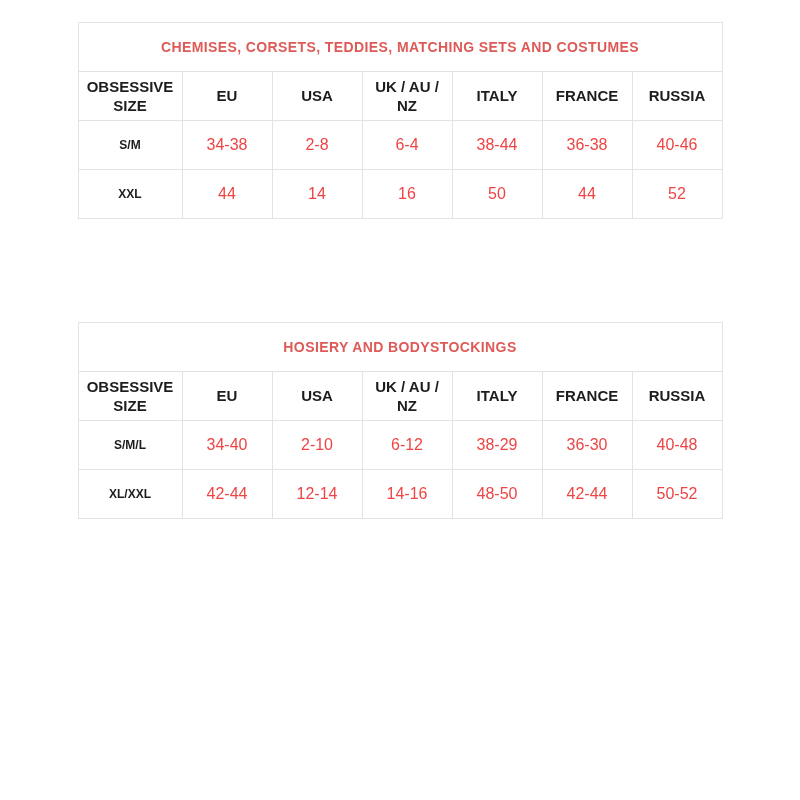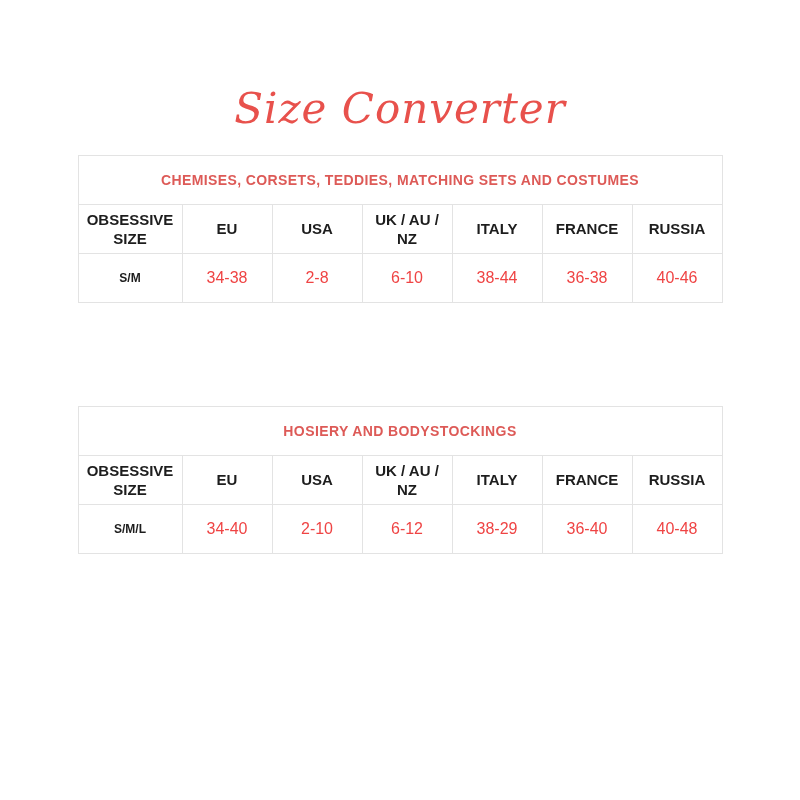--- a/index.html
+++ b/index.html
@@ -66,21 +66,20 @@
   td.size-cell {
     color: #ef4444;
     font-size: 16px;
     font-weight: normal;
   }
 </style>
 </head>
 <body>
 
 <div class="page">
-  <h1 class="page-title">Size Converter</h1>
   <div class="tables-container">
       <table class="size-table">
         <colgroup>
           <col style="width: 104px;">
           <col>
           <col>
           <col>
           <col>
           <col>
           <col>
@@ -97,24 +96,33 @@
             <th class="col-header">ITALY</th>
             <th class="col-header">FRANCE</th>
             <th class="col-header">RUSSIA</th>
           </tr>
         </thead>
         <tbody>
           <tr>
             <th class="row-label">S/M</th>
             <td class="size-cell">34-38</td>
             <td class="size-cell">2-8</td>
-            <td class="size-cell">6-10</td>
+            <td class="size-cell">6-4</td>
             <td class="size-cell">38-44</td>
             <td class="size-cell">36-38</td>
             <td class="size-cell">40-46</td>
+          </tr>
+          <tr>
+            <th class="row-label">XXL</th>
+            <td class="size-cell">44</td>
+            <td class="size-cell">14</td>
+            <td class="size-cell">16</td>
+            <td class="size-cell">50</td>
+            <td class="size-cell">44</td>
+            <td class="size-cell">52</td>
           </tr>
         </tbody>
       </table>
       <table class="size-table">
         <colgroup>
           <col style="width: 104px;">
           <col>
           <col>
           <col>
           <col>
@@ -135,19 +143,28 @@
             <th class="col-header">RUSSIA</th>
           </tr>
         </thead>
         <tbody>
           <tr>
             <th class="row-label">S/M/L</th>
             <td class="size-cell">34-40</td>
             <td class="size-cell">2-10</td>
             <td class="size-cell">6-12</td>
             <td class="size-cell">38-29</td>
-            <td class="size-cell">36-40</td>
+            <td class="size-cell">36-30</td>
             <td class="size-cell">40-48</td>
+          </tr>
+          <tr>
+            <th class="row-label">XL/XXL</th>
+            <td class="size-cell">42-44</td>
+            <td class="size-cell">12-14</td>
+            <td class="size-cell">14-16</td>
+            <td class="size-cell">48-50</td>
+            <td class="size-cell">42-44</td>
+            <td class="size-cell">50-52</td>
           </tr>
         </tbody>
       </table>
     </div>
 </div>
 
 </body></html>

